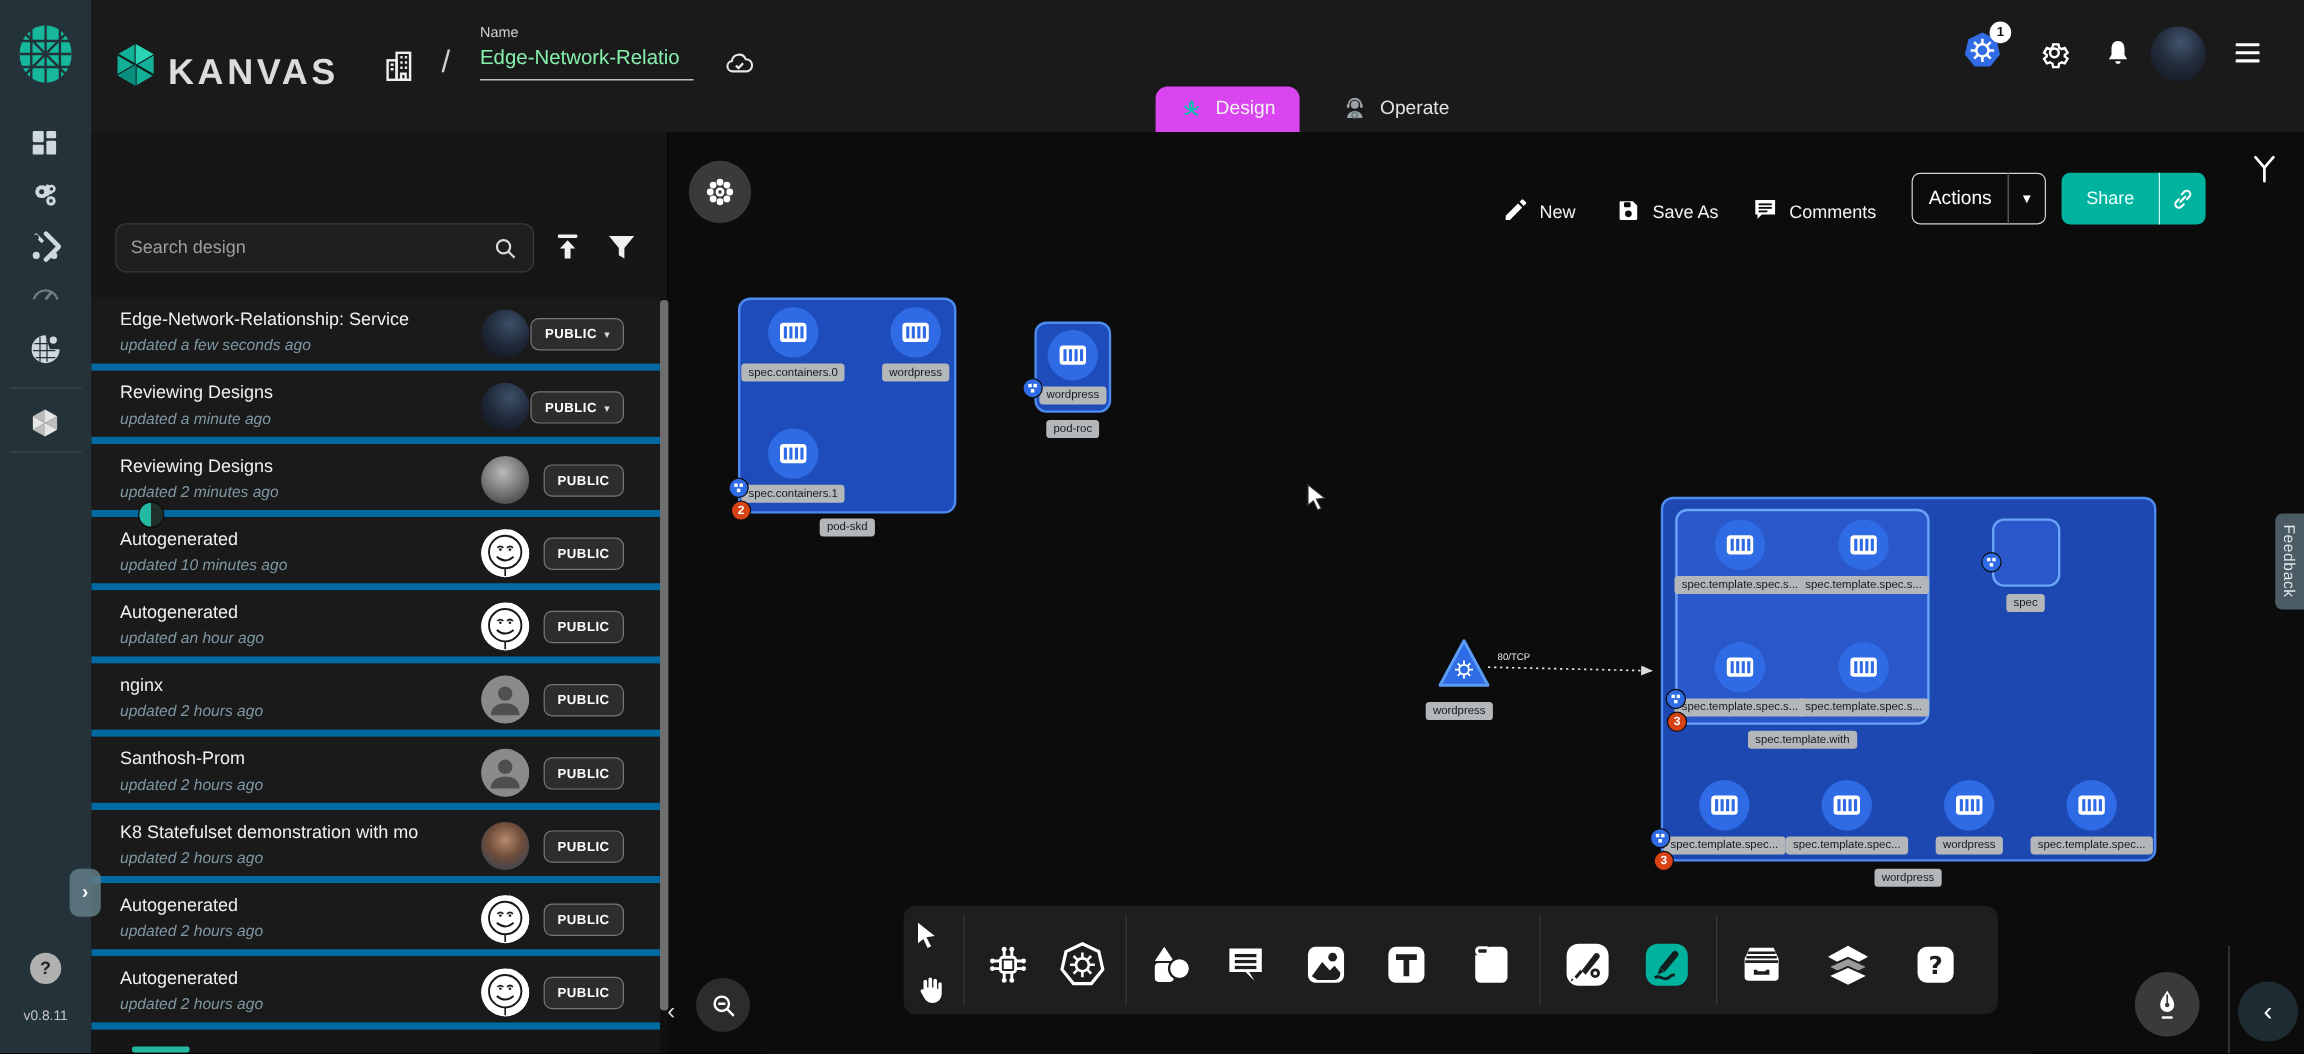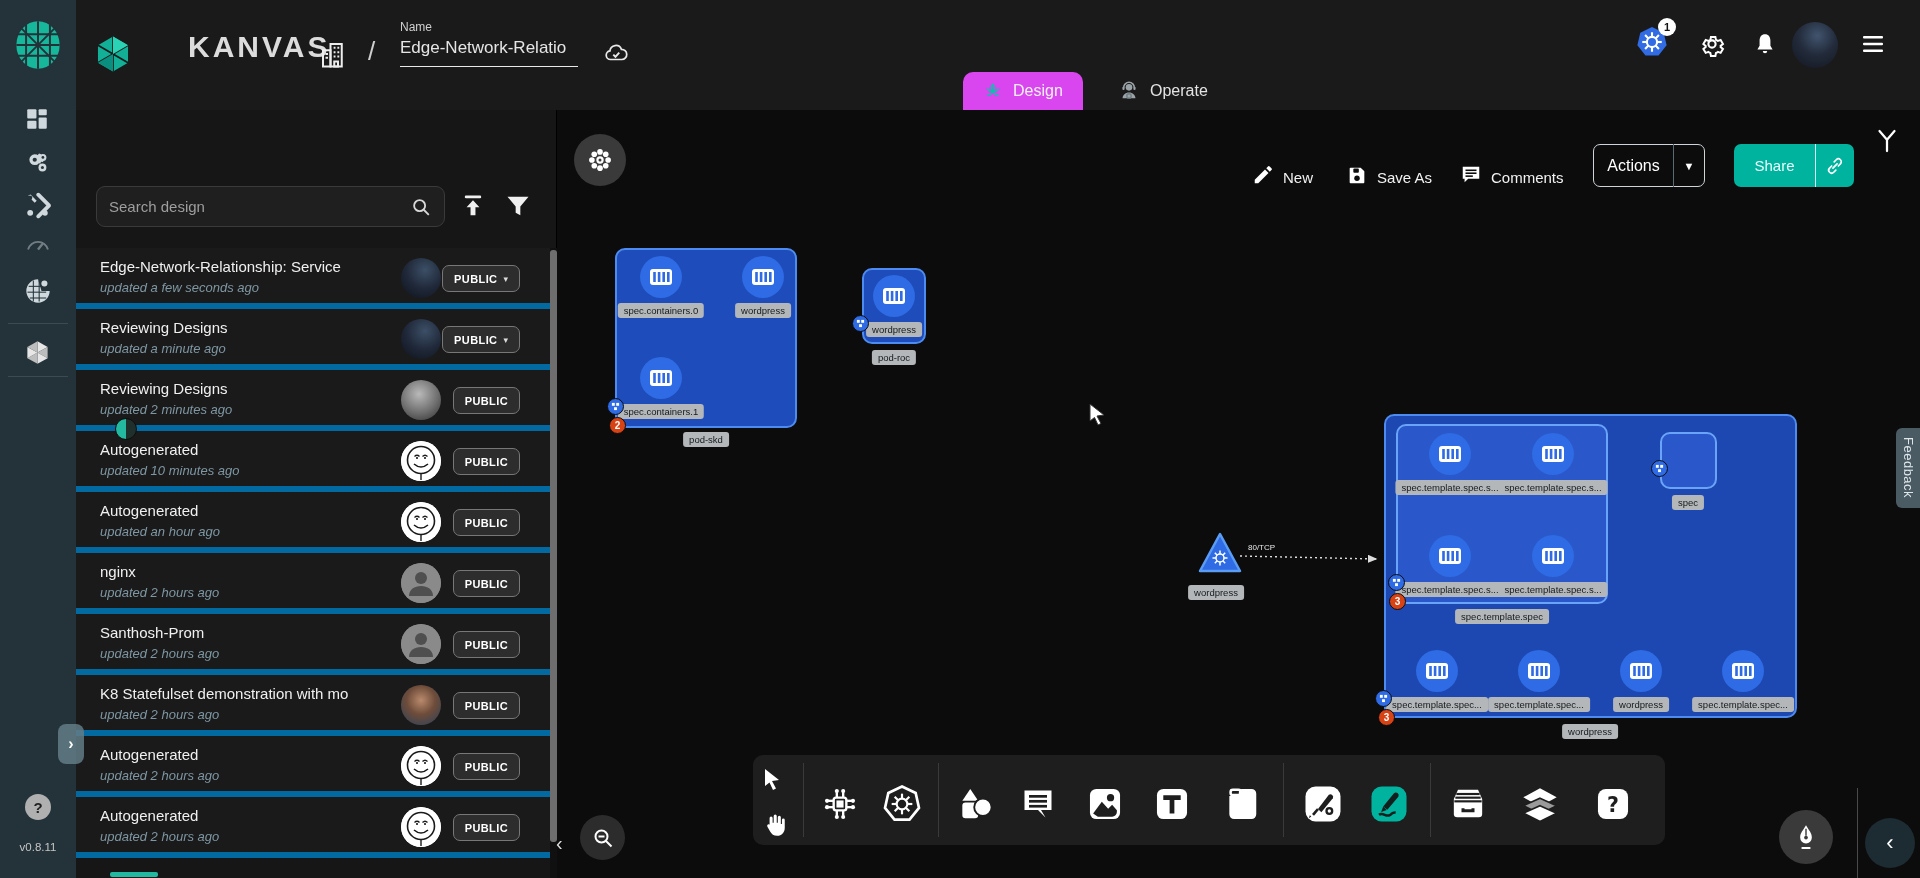--- a/index.html
+++ b/index.html
@@ -13,21 +13,21 @@
 
   
   #side-rail { position:absolute; left:0; top:0; width:76px; height:878px; background:#24333a; z-index:30; }
   .rail-icon { position:absolute; left:50%; transform:translate(-50%,-50%); width:28px; height:28px; color:#cfd8dc; }
   .rail-divider { position:absolute; left:8px; width:60px; height:1px; background:#3b4b53; }
 
   
   #header { position:absolute; left:76px; top:0; width:1844px; height:110px; background:#1a1a1a; z-index:20; }
   .brand-text { font-size:30px; font-weight:bold; letter-spacing:3px; color:#dcdcdc; }
   .name-label { font-size:12px; color:#cfcfcf; }
-  .name-value { font-size:17px; color:#e5e5e5; width:178px; overflow:hidden; white-space:nowrap; border-bottom:1px solid #e8e8e8; padding-bottom:8px; }
+  .name-value { font-size:17px; color:#86efac; width:178px; overflow:hidden; white-space:nowrap; border-bottom:1px solid #e8e8e8; padding-bottom:8px; }
   .hdr-sep { font-size:26px; color:#cfcfcf; font-weight:300; }
 
   .tab { position:absolute; top:72px; height:38px; display:flex; align-items:center; gap:10px; padding:0 20px; border-radius:10px 10px 0 0; cursor:pointer; }
   .tab-active { background:#d946ef; }
   .tab-label { font-size:16px; color:#f2f2f2; }
 
   .k8s-badge { position:absolute; width:18px; height:18px; border-radius:50%; background:#fff; color:#111; font-size:11px; font-weight:bold; display:flex; align-items:center; justify-content:center; }
   .avatar-photo { border-radius:50%; background:radial-gradient(circle at 55% 30%, #41546e 0%, #232c3c 45%, #11141d 100%); }
 
   
@@ -55,21 +55,21 @@
   #panel-scrollbar { position:absolute; left:474px; top:138px; width:7px; height:630px; background:#101010; }
   #panel-scroll-thumb { position:absolute; left:0; top:2px; width:7px; height:592px; background:#6e6e6e; border-radius:3px; }
 
   
   .ct-item { position:absolute; top:146px; height:40px; display:flex; align-items:flex-end; gap:9px; color:#f2f2f2; cursor:pointer; }
   .ct-label { font-size:15px; }
   #actions-btn { position:absolute; left:1593px; top:144px; width:112px; height:43px; border:1.5px solid #cfd4d8; border-radius:7px; display:flex; align-items:center; cursor:pointer; }
   #actions-label { flex:1; text-align:center; font-size:16px; color:#fff; }
   #actions-divider { width:1px; height:43px; background:#5a6b72; }
   #actions-caret-zone { width:30px; display:flex; align-items:center; justify-content:center; color:#fff; font-size:11px; }
-  #share-btn { position:absolute; left:1718px; top:144px; width:120px; height:43px; background:#00b39f; border-radius:7px; display:flex; align-items:center; cursor:pointer;margin-left:16px; }
+  #share-btn { position:absolute; left:1718px; top:144px; width:120px; height:43px; background:#00b39f; border-radius:7px; display:flex; align-items:center; cursor:pointer; }
   #share-label { flex:1; text-align:center; font-size:15px; color:#eafffb; }
   #share-divider { width:1px; height:43px; background:#d2f5ef; }
   #share-link-zone { width:38px; display:flex; align-items:center; justify-content:center; }
 
   
   .noderect { position:absolute; border:2px solid #4d8bf0; border-radius:10px; background:#1e4cba; }
   .noderect-inner { background:#2a58ca; border-color:#6aa4f8; }
   .kcontainer { position:absolute; width:44px; height:44px; transform:translate(-50%,-50%); }
   .chip { position:absolute; transform:translateX(-50%); background:#b4b7b9; color:#16191b; font-size:9.5px; font-weight:500; padding:2px 6px; border-radius:3px; white-space:nowrap; z-index:5; }
   .badge-blue { position:absolute; width:17px; height:17px; border-radius:50%; background:#2e6be4; border:1px solid #0c0c0c; display:flex; align-items:center; justify-content:center; z-index:6; }
@@ -103,21 +103,21 @@
           <polygon points="12,1 21.5,6.5 21.5,17.5 12,23 2.5,17.5 2.5,6.5" fill="#13b098"></polygon>
           <g stroke="#101c1c" stroke-width="1.1" fill="none">
             <line x1="12" y1="1" x2="12" y2="23"></line>
             <line x1="2.5" y1="6.5" x2="21.5" y2="17.5"></line>
             <line x1="21.5" y1="6.5" x2="2.5" y2="17.5"></line>
           </g>
           <polygon points="12,1 21.5,6.5 12,12" fill="#2ad3b4"></polygon>
           <polygon points="2.5,17.5 12,23 12,12" fill="#0a8f7e"></polygon>
         </svg>
     </span>
-    <span class="abs brand-text" style="left:64px;top:30px;margin-left:48px;">KANVAS</span>
+    <span class="abs brand-text" style="left:64px;top:44px;">KANVAS</span>
 
     <span class="abs" style="left:242px;top:38px;">
       <svg viewBox="0 0 24 24" width="30" height="32" fill="none" stroke="#eee" stroke-width="1.6">
           <rect x="4" y="9" width="6" height="13"></rect>
           <rect x="10" y="4" width="9" height="18"></rect>
           <path d="M12.5 7h1.5M15.5 7h1.5M12.5 10.5h1.5M15.5 10.5h1.5M12.5 14h1.5M15.5 14h1.5M6 12h2M6 15h2M13 18v4h3v-4z"></path>
         </svg>
     </span>
     <span class="abs hdr-sep" style="left:292px;top:36px;">/</span>
 
@@ -683,21 +683,21 @@
   <span class="chip" style="left:1450px;top:582px;">spec.template.spec.s...</span>
   <span class="chip" style="left:1553px;top:582px;">spec.template.spec.s...</span>
   <span class="badge-blue" style="left:1388px;top:574px;">
       <svg viewBox="0 0 10 10" width="9" height="9" fill="#fff">
         <rect x="1" y="1" width="3.2" height="3.2"></rect>
         <rect x="5.8" y="1" width="3.2" height="3.2"></rect>
         <rect x="3.4" y="5.8" width="3.2" height="3.2"></rect>
       </svg>
     </span>
   <span class="badge-red" style="left:1389px;top:593px;">3</span>
-  <span class="chip" style="left:1502px;top:609px;">spec.template.spec</span>
+  <span class="chip" style="left:1502px;top:609px;">spec.template.with</span>
 
   <div class="noderect noderect-inner" style="left:1660px;top:432px;width:57px;height:57px;"></div>
   <span class="badge-blue" style="left:1651px;top:460px;">
       <svg viewBox="0 0 10 10" width="9" height="9" fill="#fff">
         <rect x="1" y="1" width="3.2" height="3.2"></rect>
         <rect x="5.8" y="1" width="3.2" height="3.2"></rect>
         <rect x="3.4" y="5.8" width="3.2" height="3.2"></rect>
       </svg>
     </span>
   <span class="chip" style="left:1688px;top:495px;">spec</span>

